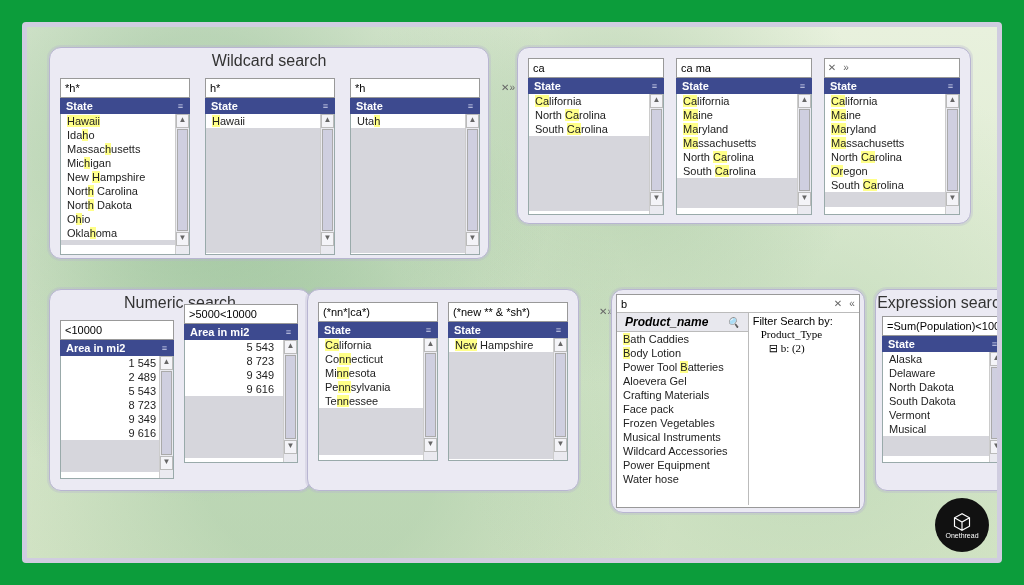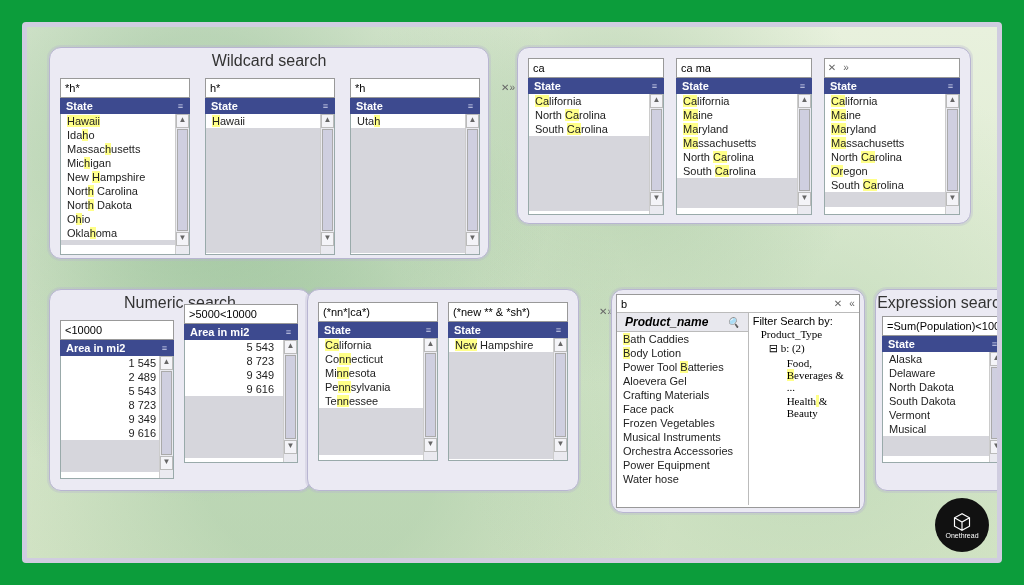--- a/index.html
+++ b/index.html
@@ -332,33 +332,29 @@
             </div>
             <div id="product-items" style="overflow:hidden;flex:1;background:#fff;">
                 <div class="row"><span class="hl">B</span>ath Caddies</div>
                 <div class="row"><span class="hl">B</span>ody Lotion</div>
                 <div class="row">Power Tool <span class="hl">B</span>atteries</div>
                 <div class="row">Aloevera Gel</div>
                 <div class="row">Crafting Materials</div>
                 <div class="row">Face pack</div>
                 <div class="row">Frozen Vegetables</div>
                 <div class="row">Musical Instruments</div>
-                <div class="row">Orchestra Accessories</div>
+                <div class="row">Wildcard Accessories</div>
                 <div class="row">Power Equipment</div>
                 <div class="row">Water hose</div>
               </div>
           </div>
           <div style="flex:1;padding:2px 4px;font-size:11px;">
             <div>Filter Search by:</div>
             <div class="tree-row" style="padding-left:8px;">Product_Type</div>
             <div class="tree-row" style="padding-left:16px;">⊟ <span>b: (2)</span></div>
-            <div id="tree-leaves">
-                <div class="tree-row" style="padding-left: 34px;">Food, <span class="hl">B</span>everages &amp; ...</div>
-                <div class="tree-row" style="padding-left: 34px;">Health<span class="hl"> </span>&amp; Beauty</div>
-              </div>
           </div>
         </div>
       </div>
     </div>
 
     <div class="panel" style="left:848px;top:262px;width:134px;height:200px;">
       <div class="panel-title" style="font-size:16px;">Expression search</div>
       <div id="expression-slot">
           <div class="listbox" style="left: 6px; top: 26px; width: 122px;">
             <div class="search-row">

